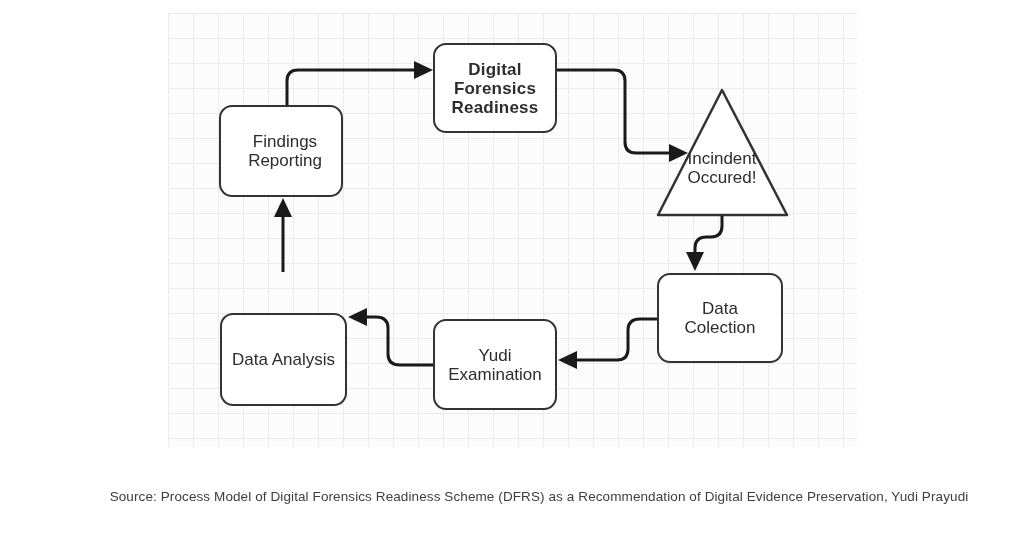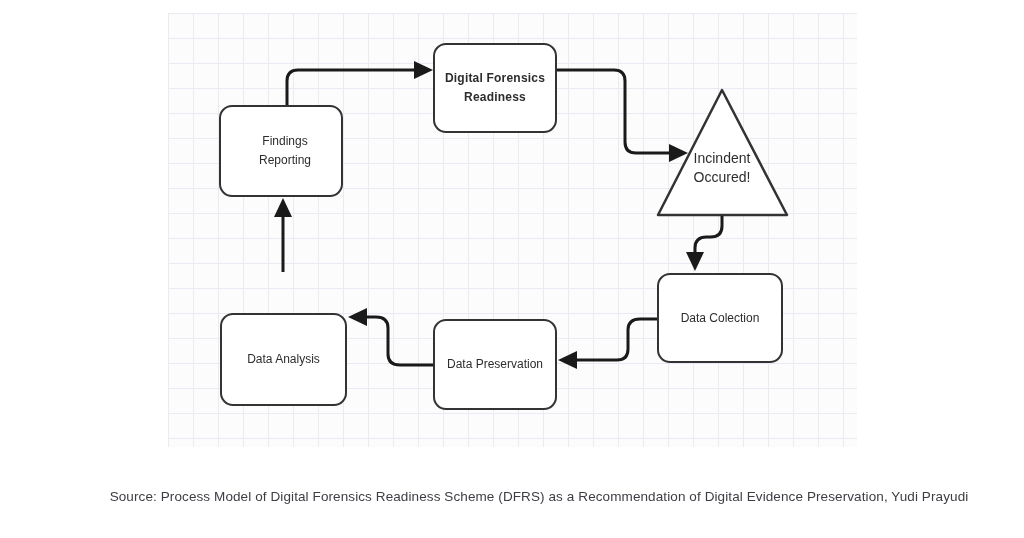--- a/index.html
+++ b/index.html
@@ -24,35 +24,35 @@
     pointer-events:none;
   }
   .node{
     position:absolute;
     background:#ffffff;
     border:2.5px solid #333333;
     border-radius:13px;
     display:flex;align-items:center;justify-content:center;
     text-align:center;
     color:#2d2d2d;
-    font-size:12px;line-height:19px;
+    font-size:17px;line-height:19px;
     box-sizing:border-box;
     padding:4px 8px;
   }
   .node.bold{font-weight:bold;letter-spacing:.2px;}
   .node-reporting  {left:219px;top:105px;width:124px;height:92px;padding-left:16px;}
   .node-dfr        {left:433px;top:43px; width:124px;height:90px;}
   .node-analysis   {left:220px;top:273px;width:127px;height:93px;margin-top:40px;}
   .node-examination{left:433px;top:319px;width:124px;height:91px;}
   .node-collection {left:657px;top:273px;width:126px;height:90px;}
   .tri-label{
     position:absolute;
     left:668px;top:149px;width:108px;
     text-align:center;
-    color:#2d2d2d;font-size:14px;line-height:19px;
+    color:#2d2d2d;font-size:17px;line-height:19px;
   }
   .caption{
     position:absolute;
     left:0;right:0;top:489px;
     text-align:center;
     transform:translateX(27px);
     color:#3d3d44;
     font-size:13.5px;
     letter-spacing:.1px;
   }
@@ -90,21 +90,21 @@
 
   <div class="node bold node-dfr">
     <span>Digital Forensics Readiness</span>
   </div>
 
   <div class="node node-analysis">
     <span>Data Analysis</span>
   </div>
 
   <div class="node node-examination">
-    <span>Data Preservation</span>
+    <span>Yudi Examination</span>
   </div>
 
   <div class="node node-collection">
     <span>Data Colection</span>
   </div>
 
   <div class="tri-label">Incindent Occured!</div>
 
   <div class="caption">Source: Process Model of Digital Forensics Readiness Scheme (DFRS) as a Recommendation of Digital Evidence Preservation, Yudi Prayudi</div>
 

